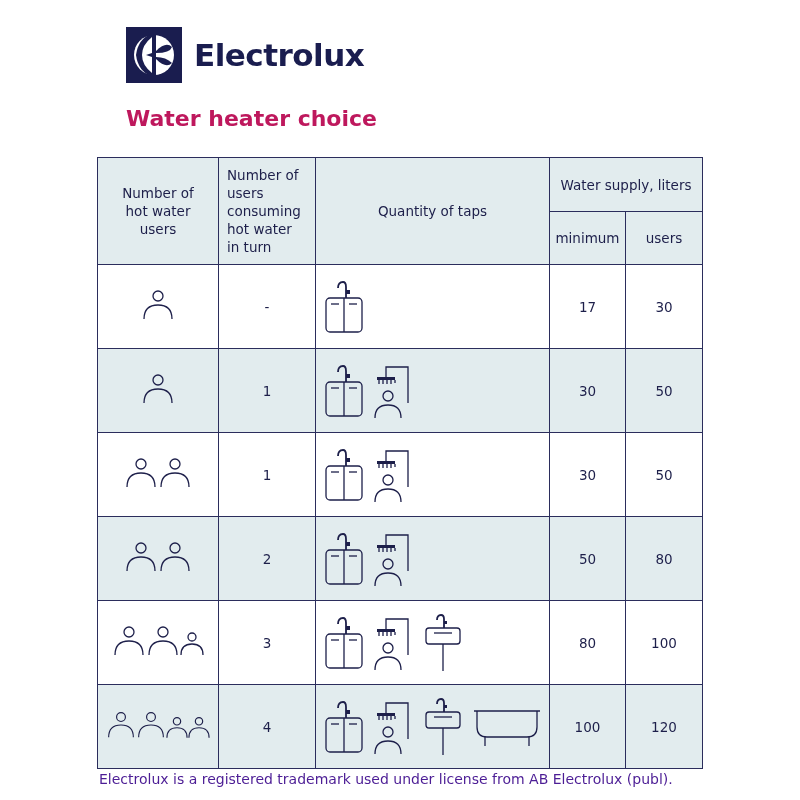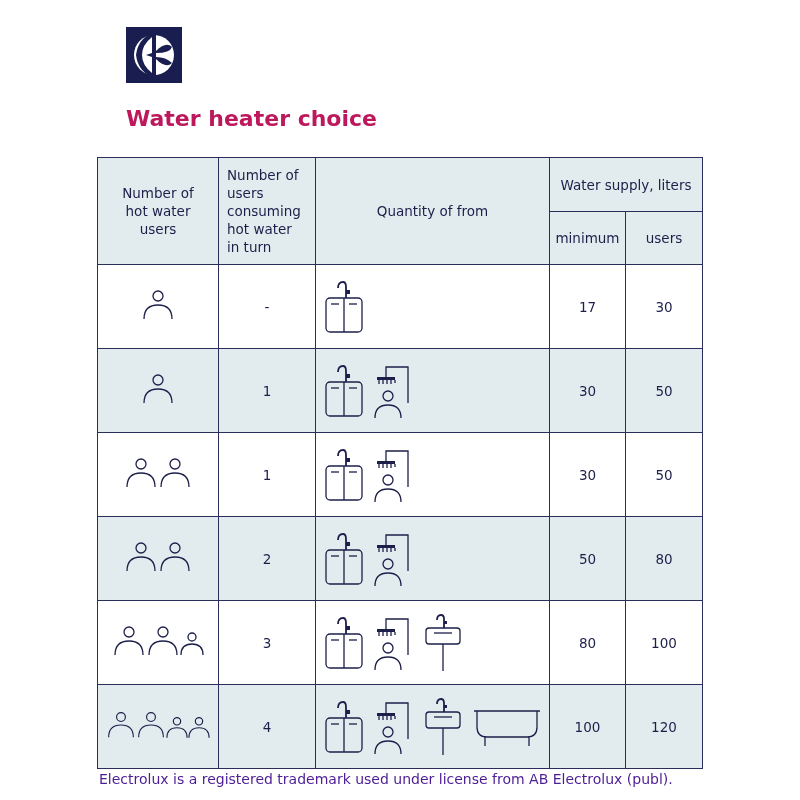--- a/index.html
+++ b/index.html
@@ -39,37 +39,38 @@
 <div class="logo">
   <div class="logo-mark">
     <svg width="56" height="56" viewBox="0 0 56 56">
       <circle cx="28" cy="28" r="20" fill="#ffffff"></circle>
       <path d="M30 6 L30 50 L26 50 Q12 44 10 28 Q12 12 26 6 Z" fill="#1a1d4f"></path>
       <path d="M30 24 Q40 14 46 20 Q44 26 30 26 Z" fill="#1a1d4f"></path>
       <path d="M30 30 Q40 30 46 36 Q40 42 30 32 Z" fill="#1a1d4f"></path>
       <path d="M26 10 Q16 18 16 28 Q16 38 26 46 L26 30 L20 28 L26 26 Z" fill="#ffffff"></path>
     </svg>
   </div>
+  <span class="logo-text">Electrolux</span>
 </div>
 
 <div class="page-title">Water heater choice</div>
 
 <table class="grid">
   <colgroup>
     <col style="width:121px">
       <col style="width:97px">
       <col style="width:234px">
       <col style="width:76px">
       <col style="width:77px">
   </colgroup>
   <tbody>
       <tr style="height:52px">
     <th class="hdr" rowspan="2" style="padding:0 12px">Number of hot water users</th>
     <th class="hdr" rowspan="2" style="text-align:left;padding:8px 8px;">Number of users consuming hot water in turn</th>
-    <th class="hdr" rowspan="2">Quantity of from</th>
+    <th class="hdr" rowspan="2">Quantity of taps</th>
     <th class="hdr" colspan="2">Water supply, liters</th>
   </tr>
   <tr style="height:51px">
     <th class="hdr">minimum</th>
     <th class="hdr">users</th>
   </tr>
 
   <tr class="plain" style="height:84px">
     <td>
       <svg width="34" height="34" viewBox="0 0 34 34">

